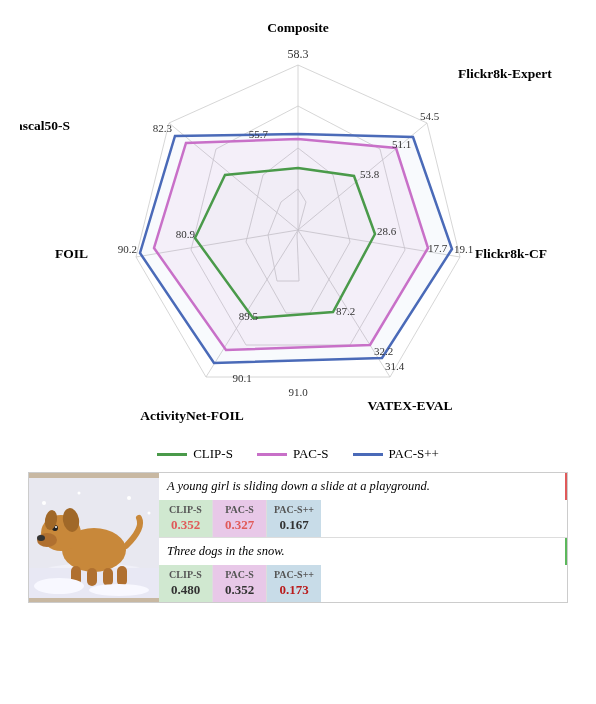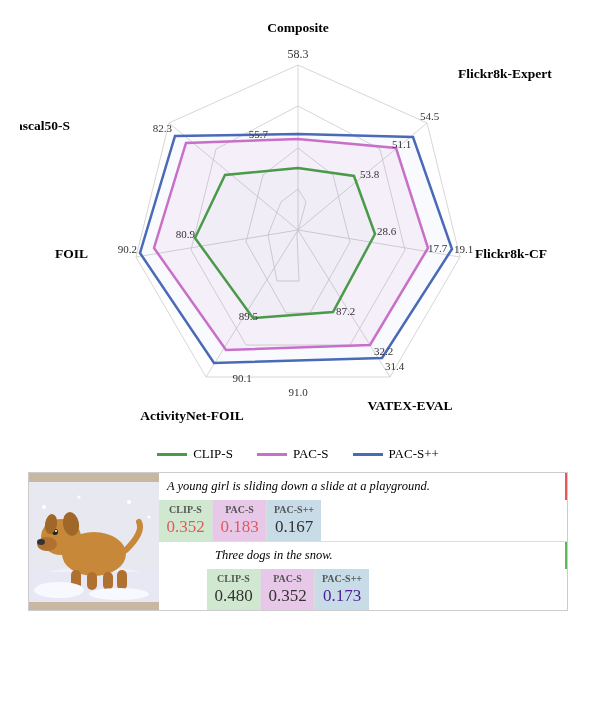--- a/index.html
+++ b/index.html
@@ -70,21 +70,20 @@
       flex-direction: column;
     }
 
     .caption-row {
       display: flex;
       flex-direction: column;
       border-bottom: 1px solid #ddd;
     }
     .caption-row:last-child {
       border-bottom: none;
-      padding-left: 48px;
     }
 
     .caption-text {
       flex: 1;
       padding: 6px 8px;
       font-style: italic;
       font-size: 12.5px;
       display: flex;
       align-items: center;
       border-right: 2px solid #e05a5a;
@@ -113,27 +112,27 @@
     }
 
     .score-label {
       font-size: 10px;
       font-weight: bold;
       color: #555;
       margin-bottom: 2px;
     }
 
     .score-value {
-      font-size: 17px;
-      font-weight: normal;
+      font-size: 13px;
+      font-weight: bold;
       color: #333;
     }
 
     .score-value.red { color: #e05a5a; }
-    .score-value.green { color: #4c1d95; }
+    .score-value.green { color: #b91c1c; }
     .score-value.normal { color: #333; }
 
     .score-cell.clips-bg { background: #d0e8d0; }
     .score-cell.pacs-bg { background: #e8c8e8; }
     .score-cell.pacspp-bg { background: #c8dce8; }
 
     
     .fig-caption {
       font-size: 12px;
       padding: 6px 8px 0 8px;
@@ -280,21 +279,21 @@
 
       <div class="caption-row">
         <div class="caption-text">A young girl is sliding down a slide at a playground.</div>
         <div class="score-cells">
           <div class="score-cell clips-bg">
             <span class="score-label">CLIP-S</span>
             <span class="score-value red">0.352</span>
           </div>
           <div class="score-cell pacs-bg">
             <span class="score-label">PAC-S</span>
-            <span class="score-value red">0.183</span>
+            <span class="score-value red">0.327</span>
           </div>
           <div class="score-cell pacspp-bg">
             <span class="score-label">PAC-S++</span>
             <span class="score-value normal">0.167</span>
           </div>
         </div>
       </div>
 
       <div class="caption-row">
         <div class="caption-text green-border">Three dogs in the snow.</div>

